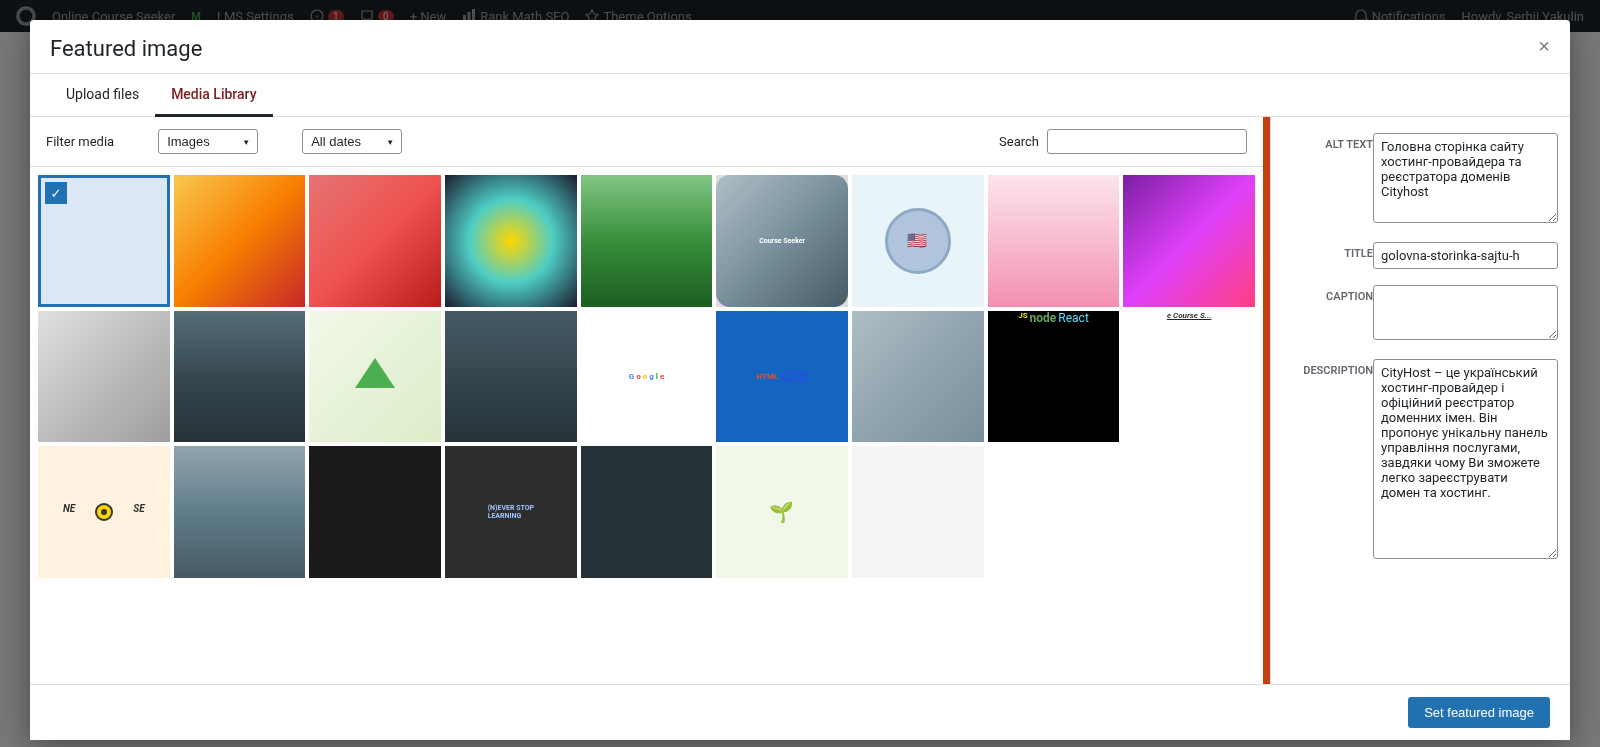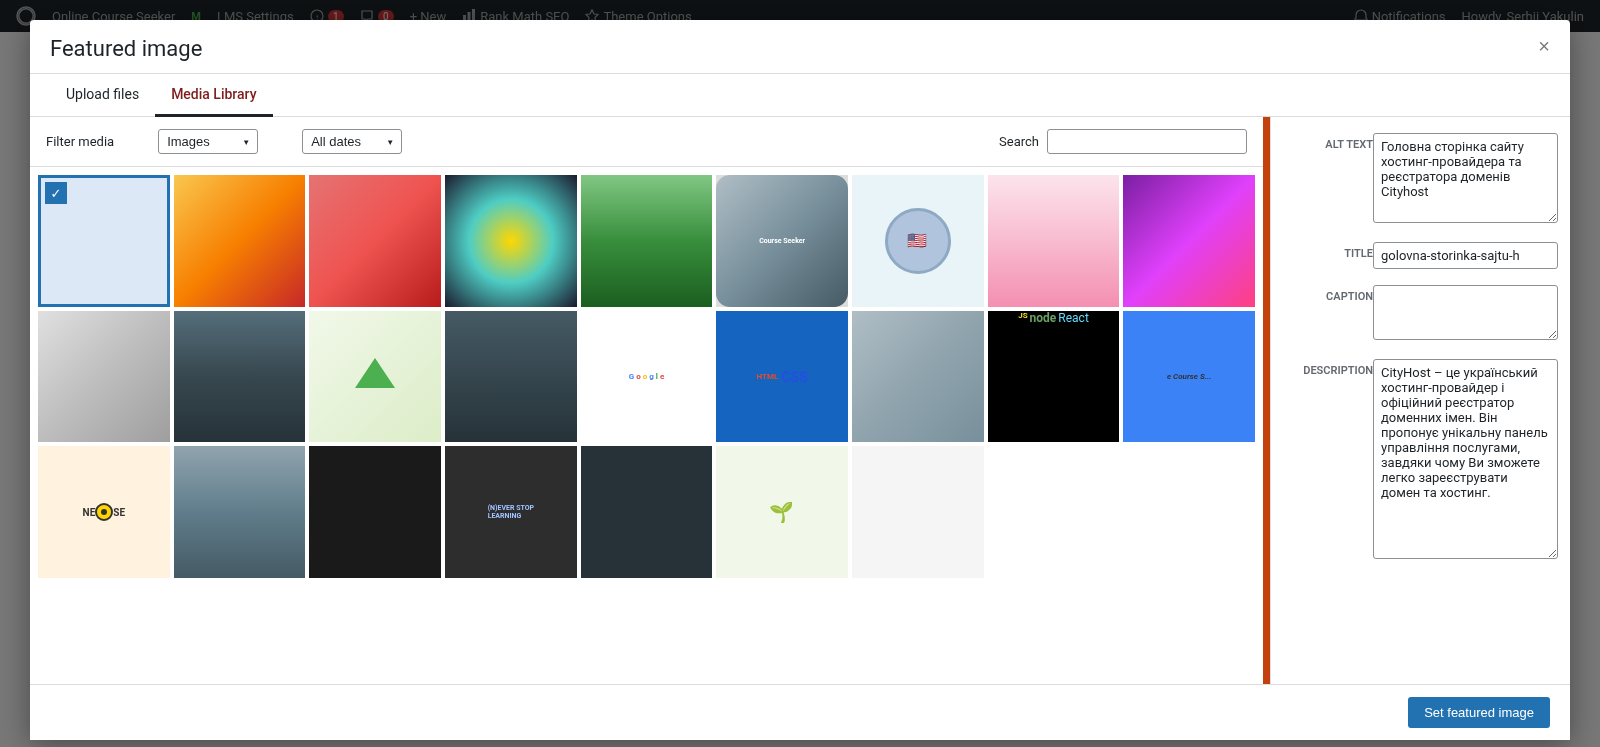--- a/index.html
+++ b/index.html
@@ -541,27 +541,27 @@
             </div>
             <div class="media-thumb">
               <div style="width:100%;height:100%;background:#000000; display:flex; align-items:flex-start; justify-content:center; gap:2px;">
                 <span style="color:#f7df1e;font-size:8px;font-weight:bold;">JS</span>
                 <span style="color:#68a063;font-size:12px;font-weight:bold;">node</span>
                 <span style="color:#61dafb;font-size:12px;font-weight:normal;">React</span>
               </div>
             </div>
 
             <div class="media-thumb">
-              <div style="width:100%;height:100%;background:#3b82f6; display:flex; align-items:center; justify-content:center;">
+              <div style="width:100%;height:100%;background:#ffffff; display:flex; align-items:flex-start; justify-content:center;text-decoration:underline;">
                 <span style="font-size:8px;color:#333;font-style:italic;font-weight:bold;">e Course S...</span>
               </div>
             </div>
             <div class="media-thumb">
               <div style="width:100%;height:100%;background:#fff3e0; display:flex; align-items:center; justify-content:center;">
-                <div style="display:flex; align-items:center; gap:0;">
+                <div style="display:flex; align-items:flex-start; gap:20px;font-style:italic;">
                   <span style="font-size:10px;font-weight:bold;color:#333;">NE</span>
                   <div style="width:18px;height:18px;border-radius:50%;background:#ffd700;border:2px solid #333; display:flex; align-items:center; justify-content:center;">
                     <div style="width:6px;height:6px;border-radius:50%;background:#333;"></div>
                   </div>
                   <span style="font-size:10px;font-weight:bold;color:#333;">SE</span>
                 </div>
               </div>
             </div>
             <div class="media-thumb">
               <div style="width:100%;height:100%;background:linear-gradient(180deg,#90a4ae,#607d8b,#455a64);"></div>

